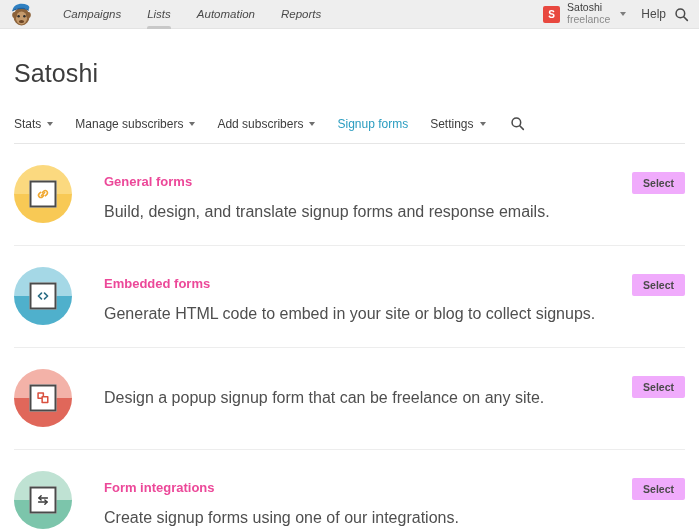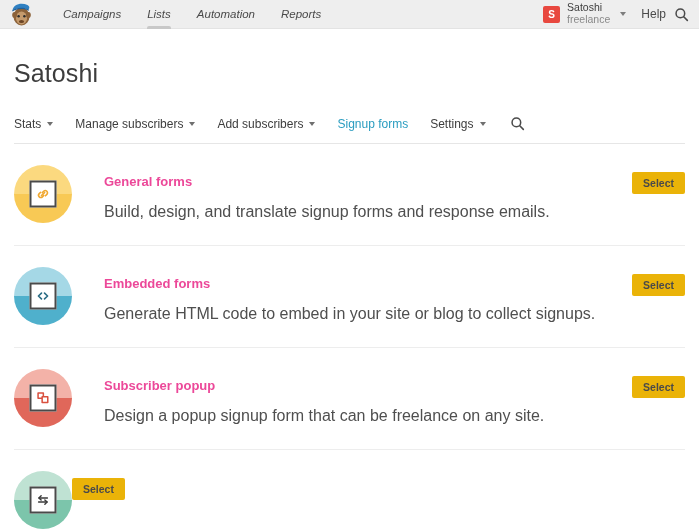--- a/index.html
+++ b/index.html
@@ -179,21 +179,21 @@
     font-size: 16px;
     color: #4f4f4f;
     margin-top: 11px;
     line-height: 1.35;
   }
 
   .select-btn {
     flex: none;
     align-self: flex-start;
     margin-top: 5px;
-    background: #eab308;
+    background: #f0abfc;
     color: #4a4a4a;
     font-size: 10.5px;
     font-weight: bold;
     border: none;
     border-radius: 2px;
     padding: 5px 11px;
     cursor: pointer;
     font-family: "Liberation Sans", sans-serif;
   }
 </style>
@@ -327,21 +327,20 @@
       <div class="square">
         <svg width="17" height="17" viewBox="0 0 20 20" aria-hidden="true">
           <g fill="none" stroke="#d9503f" stroke-width="1.8" stroke-linejoin="round">
             <rect x="4.2" y="4.2" width="6.2" height="6.2"></rect>
             <rect x="9.0" y="8.6" width="6.6" height="6.6" fill="#ffffff"></rect>
           </g>
         </svg>
       </div>
     </div>
     <div class="row-text">
-      <a class="row-title">Subscriber popup</a>
       <div class="row-desc">Design a popup signup form that can be freelance on any site.</div>
     </div>
     <button class="select-btn">Select</button>
   </div>
 
   <div class="row">
     <div class="icon-wrap">
       <div class="circle">
         <div class="top-half" style="background:#bfe2d3"></div>
         <div class="bot-half" style="background:#7cc5ab"></div>
@@ -350,16 +349,20 @@
         <svg width="17" height="17" viewBox="0 0 20 20" aria-hidden="true">
           <g fill="none" stroke="#3a3a3a" stroke-width="1.7" stroke-linecap="round" stroke-linejoin="round">
             <line x1="15.2" y1="7.6" x2="5.3" y2="7.6"></line>
             <polyline points="7.8,5.1 5.2,7.6 7.8,10.1"></polyline>
             <line x1="4.8" y1="12.4" x2="14.7" y2="12.4"></line>
             <polyline points="12.2,9.9 14.8,12.4 12.2,14.9"></polyline>
           </g>
         </svg>
       </div>
     </div>
+    <div class="row-text">
+      <a class="row-title">Form integrations</a>
+      <div class="row-desc">Create signup forms using one of our integrations.</div>
+    </div>
     <button class="select-btn">Select</button>
   </div>
 
 </div>
 
 </body></html>

